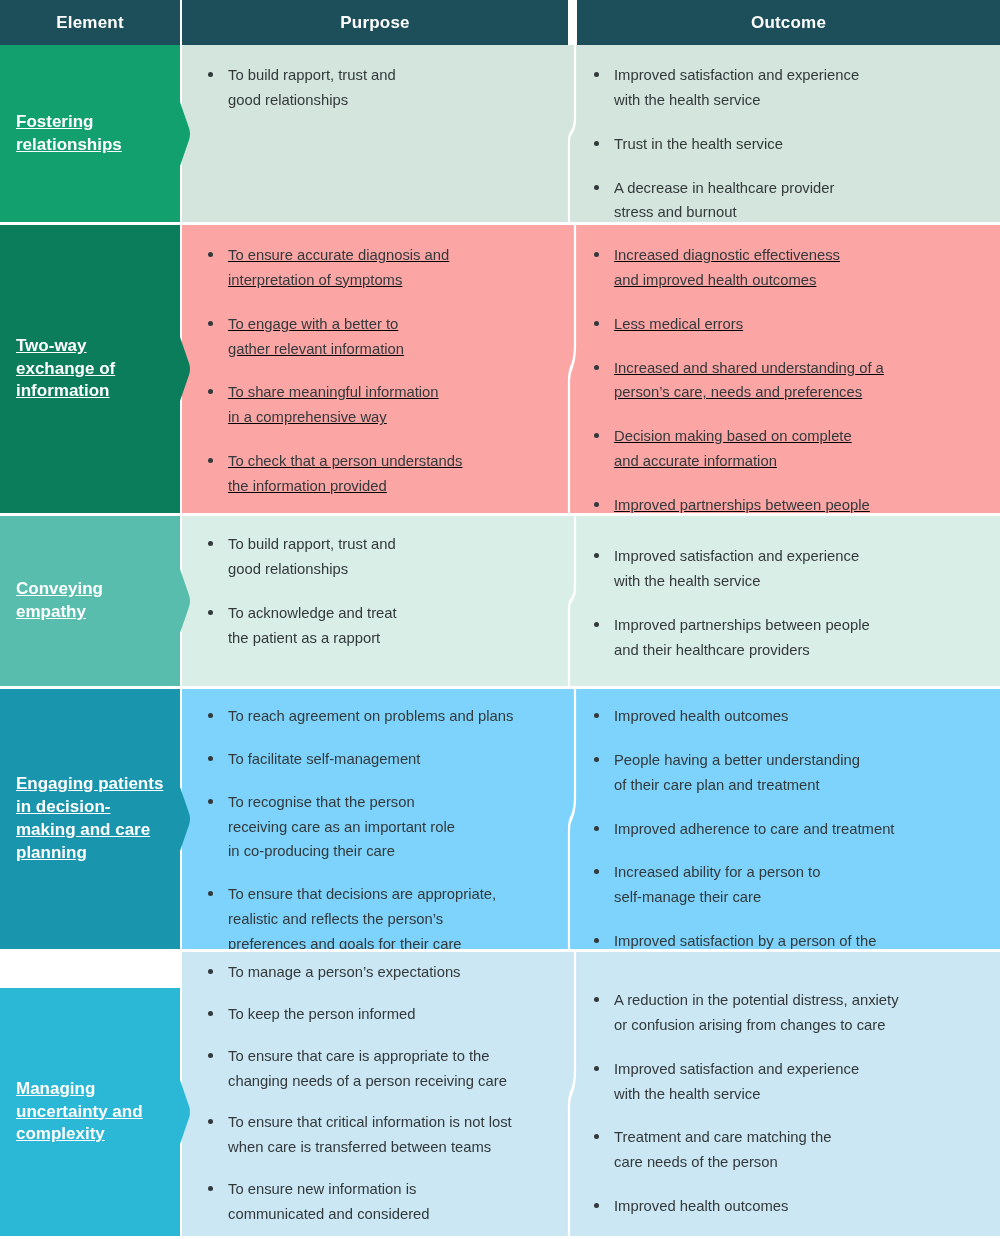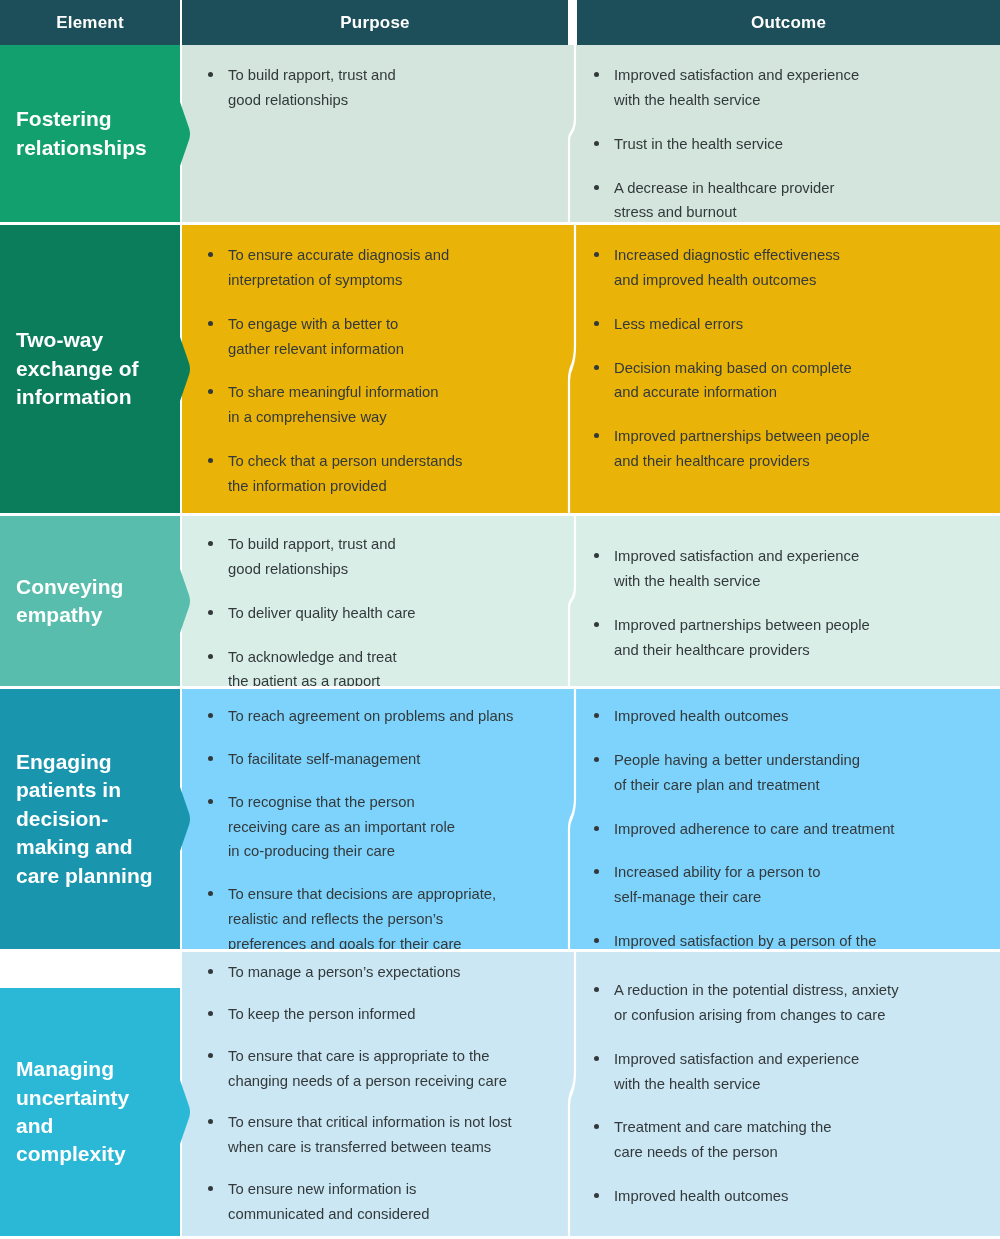--- a/index.html
+++ b/index.html
@@ -51,24 +51,25 @@
     position:relative;
     display:flex;
     align-items:center;
     box-sizing:border-box;
     padding:0 16px;
     z-index:3;
   }
   .elem-label{
     color:#ffffff;
     font-weight:bold;
-    font-size:21px;
+    font-size:17px;
     line-height:1.35;
     position:relative;
     z-index:4;
+    text-decoration:underline;
   }
   
   .elem-chevron{
     position:absolute;
     left:180px;
     top:50%;
     transform:translateY(-50%);
     width:14px;height:64px;
     z-index:3;
     pointer-events:none;
@@ -122,21 +123,21 @@
     width:5px;height:5px;
     border-radius:50%;
     background:#33393b;
   }
 
   
   .r1 .elem-cell{background:#12a06e;}
   .r1 .purpose-cell,.r1 .outcome-cell{background:#d3e5dc;}
 
   .r2 .elem-cell{background:#0b7d5b;}
-  .r2 .purpose-cell,.r2 .outcome-cell{background:#eab308;}
+  .r2 .purpose-cell,.r2 .outcome-cell{background:#fca5a5;text-decoration:underline;}
 
   .r3 .elem-cell{background:#58bdad;}
   .r3 .purpose-cell,.r3 .outcome-cell{background:#daeee8;}
 
   .r4 .elem-cell{background:#1995ad;}
   .r4 .purpose-cell,.r4 .outcome-cell{background:#7dd3fc;}
 
   .r5 .elem-cell{background:#2bb8d6;margin-top:36px;}
   .r5 .purpose-cell,.r5 .outcome-cell{background:#cbe7f3;}
 
@@ -147,21 +148,21 @@
   .r4{height:263px;}
   .r5{height:287px;}
 
   .r1 .body-cell{padding-top:18px;}
   .r2 .body-cell{padding-top:18px;}
   .r3 .body-cell{padding-top:16px;}
   .r4 .body-cell{padding-top:15px;}
   .r5 .body-cell{padding-top:8px;}
   .r1 .outcome-cell,.r3 .outcome-cell,.r5 .outcome-cell{padding-top:18px;}
   .r3 .outcome-cell{padding-top:28px;}
-  .r5 .outcome-cell{padding-top:26px;}
+  .r5 .outcome-cell{padding-top:36px;}
   .r5 .purpose-cell ul.bullets li{margin-bottom:17px;}
   .r4 .purpose-cell ul.bullets li{margin-bottom:18px;}
 </style>
 </head>
 <body>
 
 <div class="table">
 
   <div class="header-row">
     <div class="hcell element">Element</div>
@@ -227,20 +228,22 @@
         <div class="body-cell outcome-cell">
           <span class="mid-divider">
             <svg viewBox="0 0 22 100" preserveAspectRatio="none">
               <path d="M11,0 L11,42 Q11,46 8,49 Q5,51 5,54 L5,100" fill="none" stroke="#ffffff" stroke-width="2.2"></path>
             </svg>
           </span>
           <ul class="bullets">
             <li>Increased diagnostic effectiveness
 and improved health outcomes</li>
             <li>Less medical errors</li>
+            <li>Increased and shared understanding of a
+person’s care, needs and preferences</li>
             <li>Decision making based on complete
 and accurate information</li>
             <li>Improved partnerships between people
 and their healthcare providers</li>
           </ul>
         </div>
       </div>
       <div class="row r3">
         <div class="elem-cell">
           <span class="elem-label">Conveying
@@ -248,21 +251,20 @@
           <span class="elem-chevron">
             <svg viewBox="0 0 14 64" preserveAspectRatio="none">
               <path d="M0,0 L9,26 Q11,32 9,38 L0,64 Z" fill="#58bdad"></path>
             </svg>
           </span>
         </div>
         <div class="body-cell purpose-cell">
           <ul class="bullets">
             <li>To build rapport, trust and
 good relationships</li>
-            <li>To deliver quality health care</li>
             <li>To acknowledge and treat
 the patient as a rapport</li>
           </ul>
         </div>
         <div class="body-cell outcome-cell">
           <span class="mid-divider">
             <svg viewBox="0 0 22 100" preserveAspectRatio="none">
               <path d="M11,0 L11,42 Q11,46 8,49 Q5,51 5,54 L5,100" fill="none" stroke="#ffffff" stroke-width="2.2"></path>
             </svg>
           </span>

